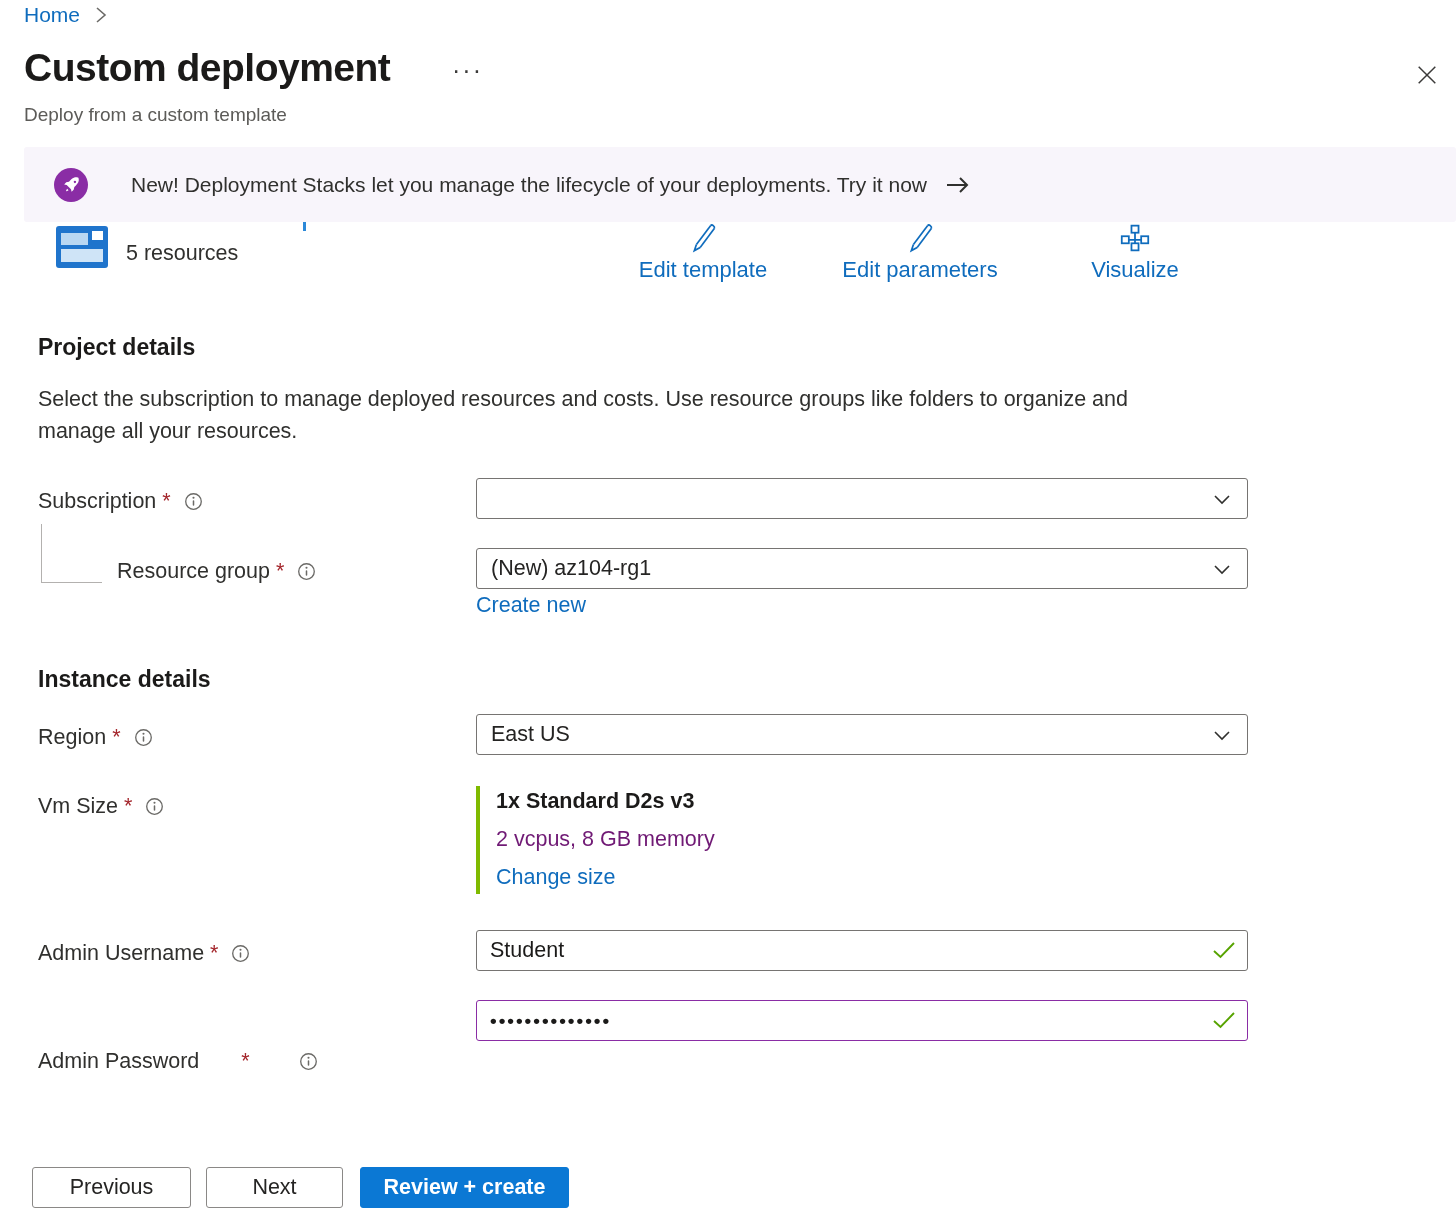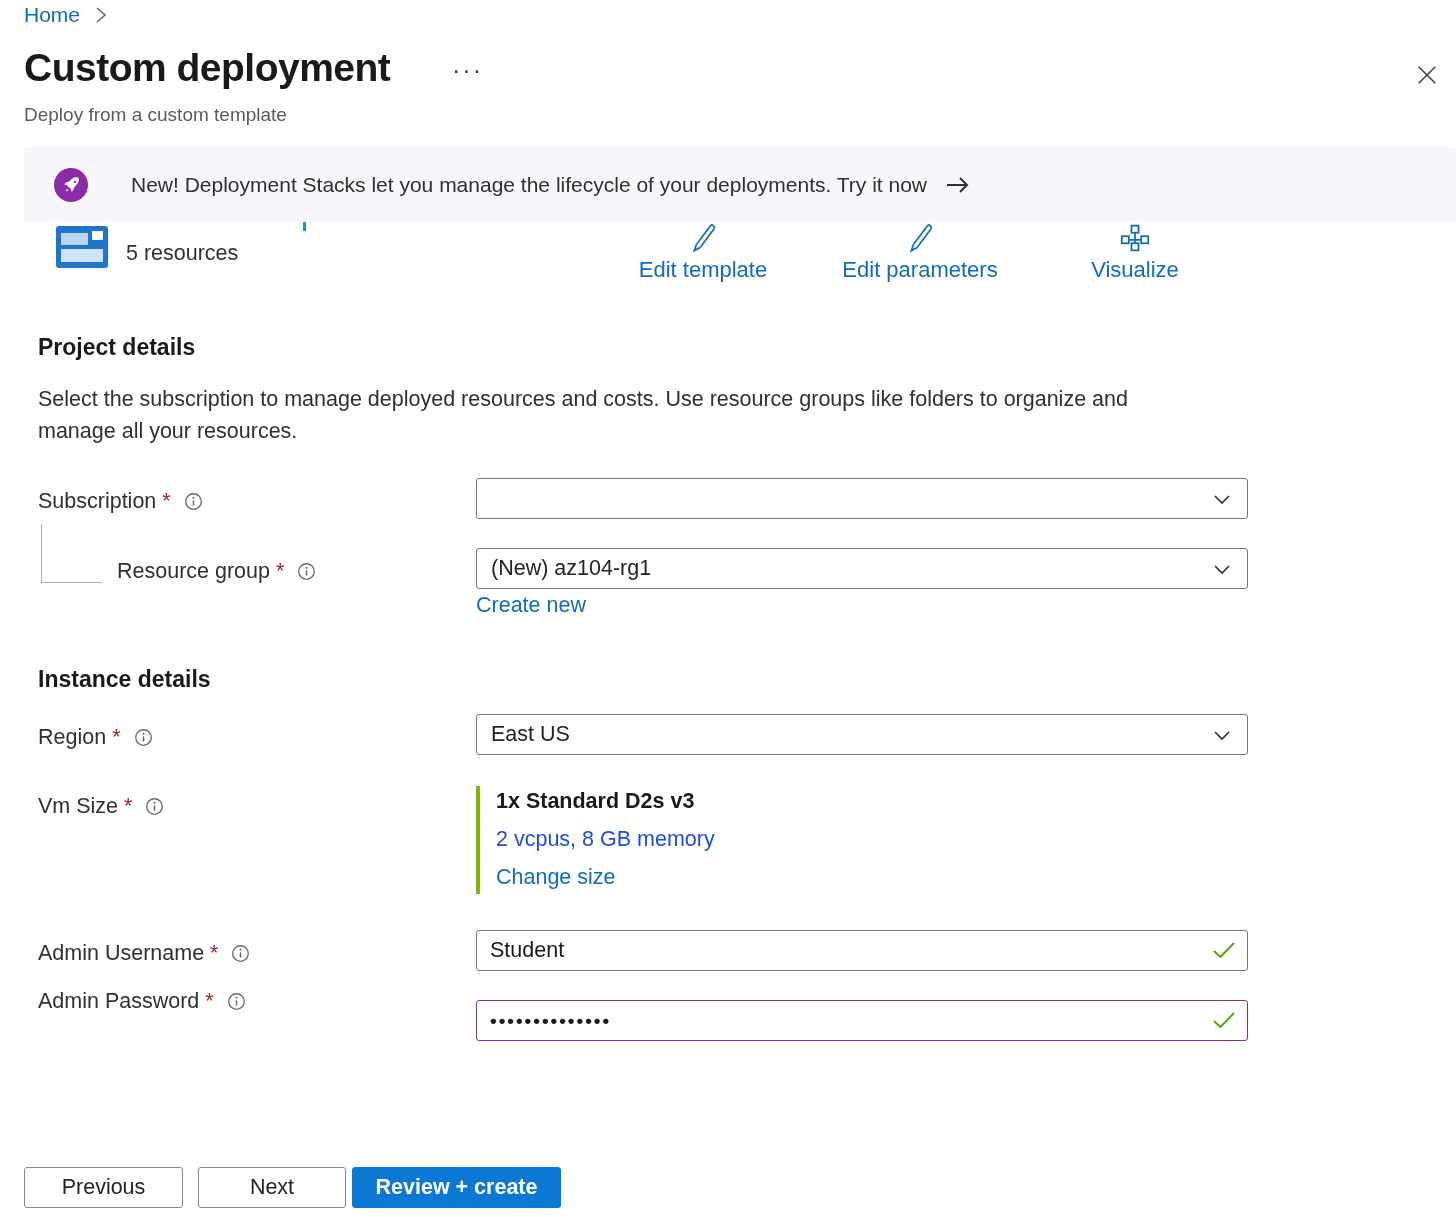--- a/index.html
+++ b/index.html
@@ -35,46 +35,46 @@
   #instance-heading{left:38px;top:666px;}
   
   .field-label{display:flex;align-items:center;font-size:21.5px;color:#30302e;height:26px;}
   .req{color:#a4262c;margin-left:6px;font-size:21.5px;}
   .info-icon{margin-left:13px;display:inline-flex;cursor:pointer;}
   #subscription-label{left:38px;top:488px;}
   #resource-group-label{left:117px;top:558px;}
   #region-label{left:38px;top:724px;align-items:center;}
   #vmsize-label{left:38px;top:793px;}
   #username-label{left:38px;top:940px;}
-  #password-label{left:38px;top:988px;}
+  #password-label{left:38px;top:1048px;gap:36px;}
   #elbow{left:41px;top:524px;width:60px;height:58px;border-left:1.5px solid #b3b1af;border-bottom:1.5px solid #b3b1af;}
   
   .dropdown{width:772px;height:41px;box-sizing:border-box;border:1px solid #767472;border-radius:3px;background:#fff;display:flex;align-items:center;padding:0 14px;font-size:21.5px;color:#252423;cursor:pointer;}
   .dropdown .chev{margin-left:auto;display:flex;}
   #subscription-dd{left:476px;top:478px;}
   #resource-group-dd{left:476px;top:548px;}
   #region-dd{left:476px;top:714px;}
   #create-new-link{left:476px;top:593px;font-size:21.5px;}
   
   #vmsize-block{left:476px;top:786px;border-left:4px solid #7fba00;padding:3px 0 4px 16px;}
   #vmsize-title{font-size:21.5px;font-weight:700;color:#1b1a19;}
-  #vmsize-detail{font-size:21.5px;color:#1d4ed8;margin-top:13px;}
+  #vmsize-detail{font-size:21.5px;color:#701a75;margin-top:13px;}
   #vmsize-change{font-size:21.5px;margin-top:13px;}
   
   .input-wrap{width:772px;height:41px;}
   .input-wrap input{width:100%;height:100%;box-sizing:border-box;border:1px solid #767472;border-radius:3px;padding:0 44px 0 13px;font-size:21.5px;font-family:"Liberation Sans",sans-serif;color:#1b1a19;outline:none;}
   .input-wrap .check{position:absolute;right:12px;top:11px;}
   #username-wrap{left:476px;top:930px;}
   #password-wrap{left:476px;top:1000px;}
   #password-wrap input{border:1.6px solid #8a2da5;font-size:19px;letter-spacing:2px;font-weight:bold;}
   
-  .btn{height:41px;box-sizing:border-box;border:1px solid #8a8886;border-radius:3px;background:#fff;font-size:21.5px;font-family:"Liberation Sans",sans-serif;color:#252423;cursor:pointer;}
+  .btn{height:41px;box-sizing:border-box;border:1px solid #8a8886;border-radius:3px;background:#fff;font-size:21.5px;font-family:"Liberation Sans",sans-serif;color:#252423;cursor:pointer;margin-left:8px;}
   .btn.primary{background:#0b78d4;border-color:#0b78d4;color:#fff;font-weight:700;}
   #btn-previous{left:24px;top:1167px;width:159px;}
-  #btn-next{left:198px;top:1167px;width:148px;}
+  #btn-next{left:198px;top:1167px;width:137px;}
   #btn-review{left:352px;top:1167px;width:209px;}
 </style>
 </head>
 <body>
 
 <div class="abs" id="breadcrumb">
   <span class="crumb">Home</span>
   <span style="display:flex;">
     <svg width="14" height="18" viewBox="0 0 14 18">
         <path d="M3 2l8 7-8 7" fill="none" stroke="#6b6a67" stroke-width="1.6"></path>

